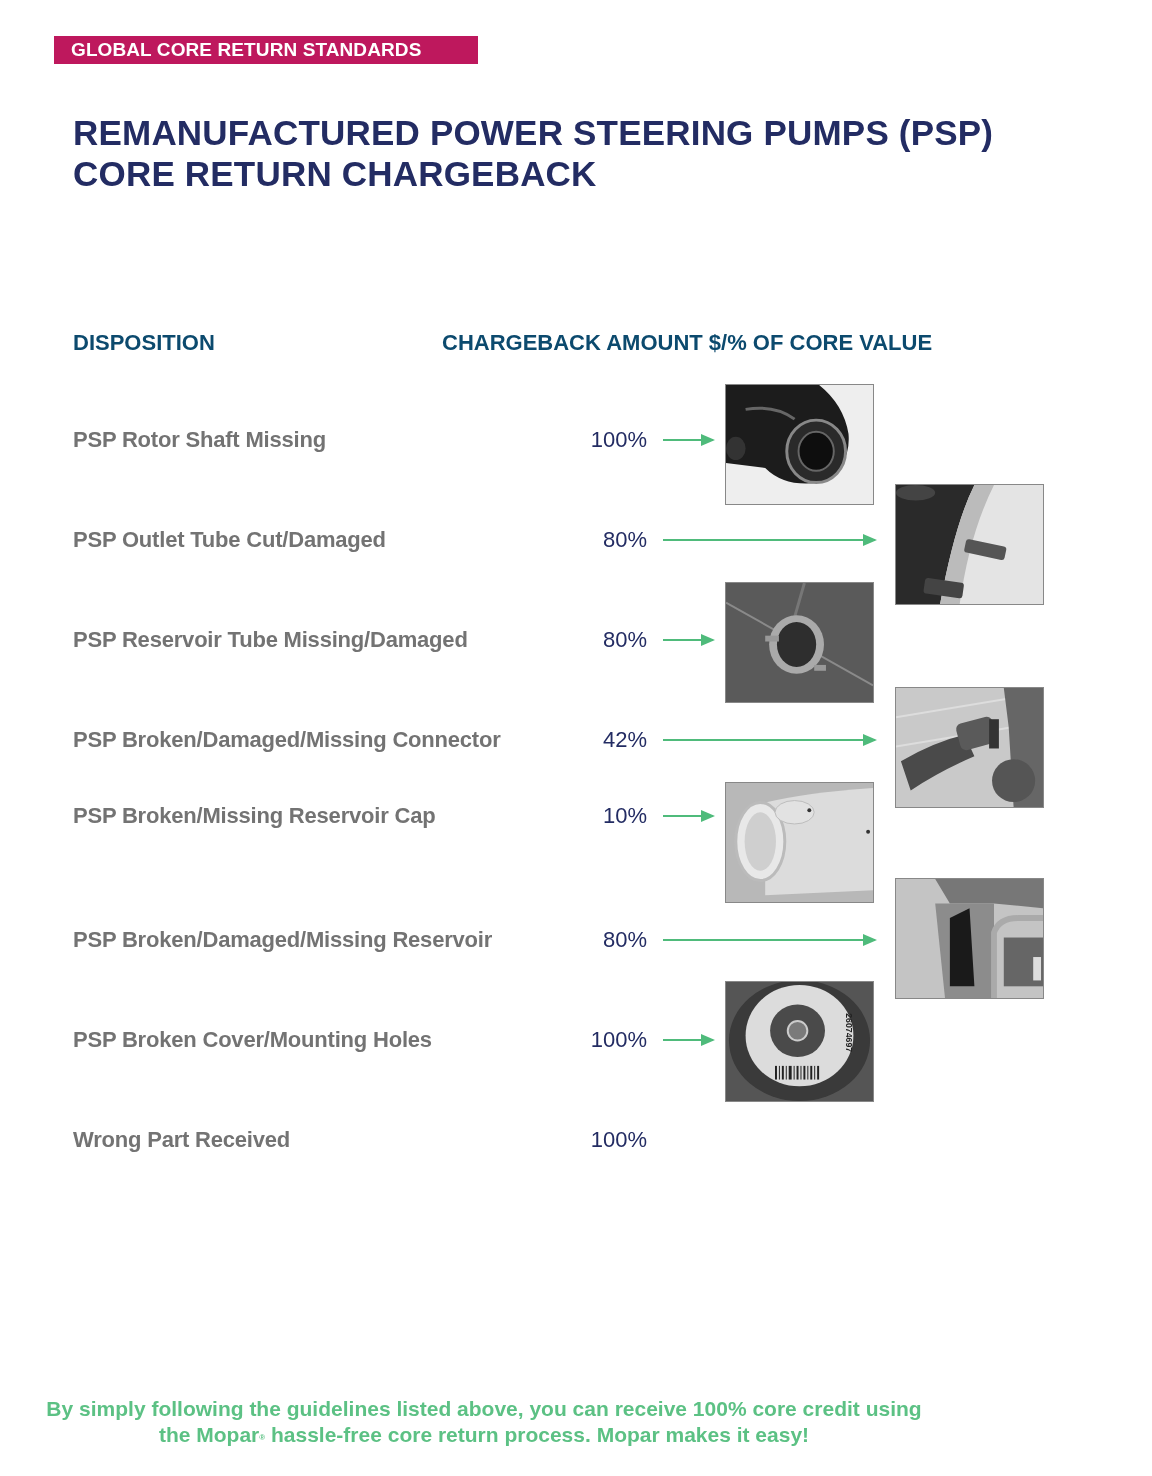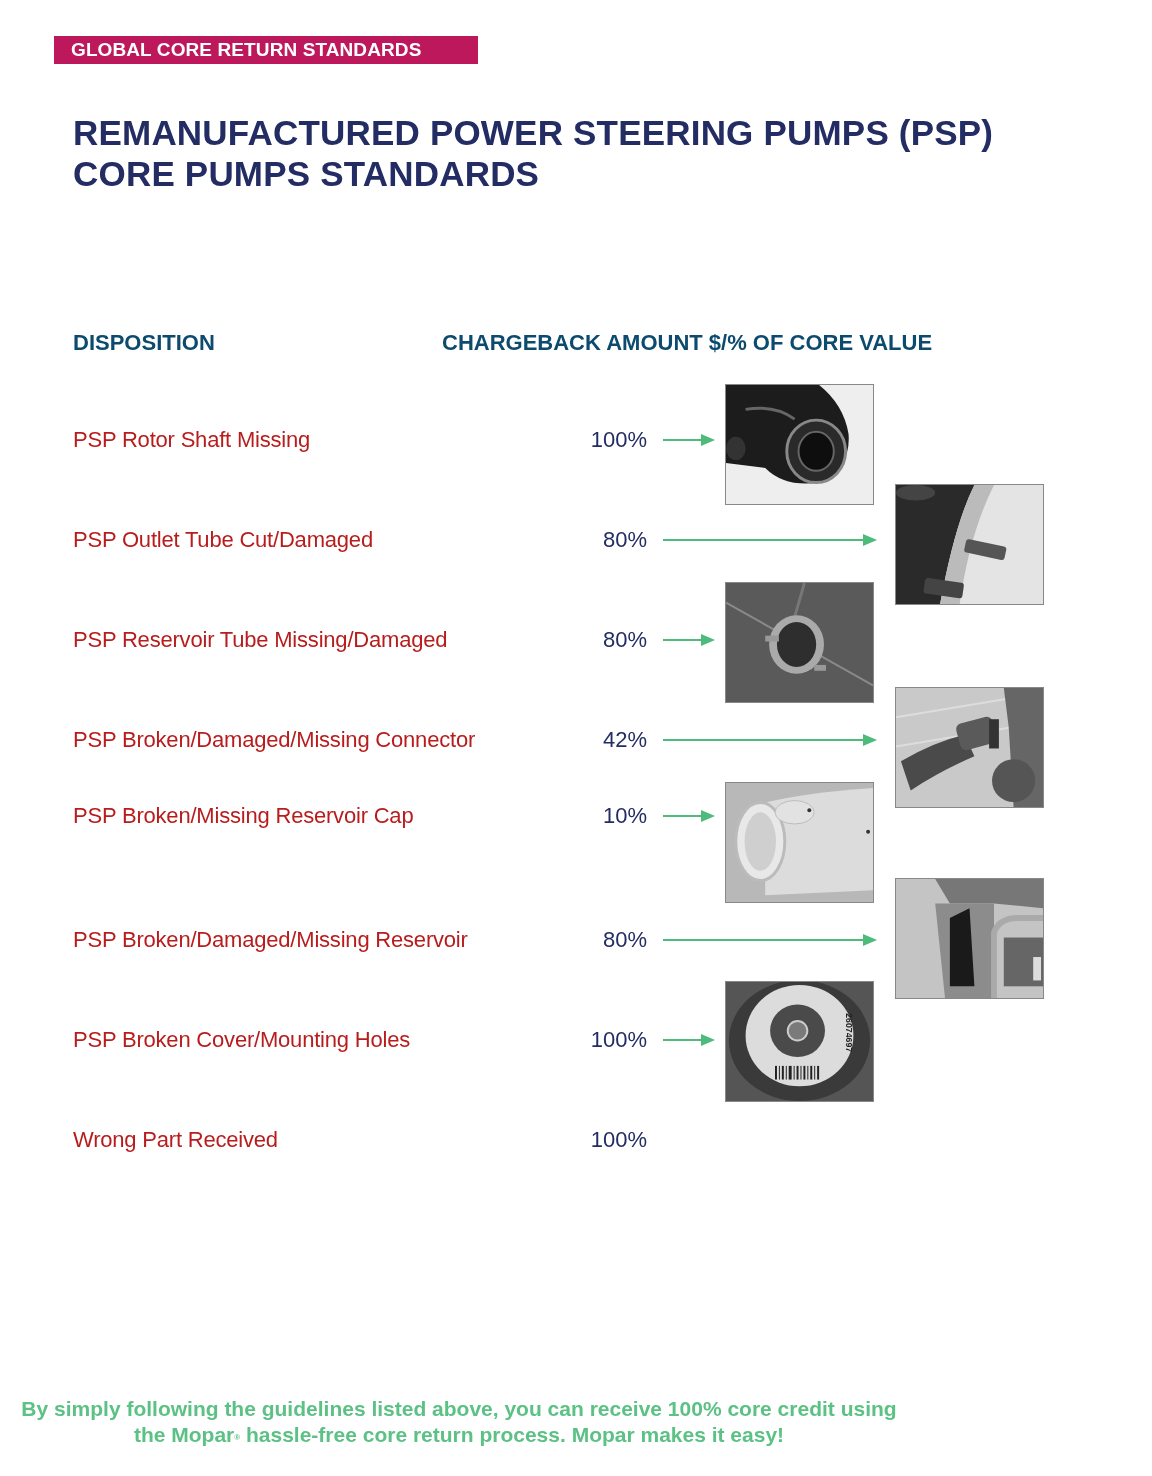--- a/index.html
+++ b/index.html
@@ -8,47 +8,47 @@
   .tag { position: absolute; left: 54px; top: 36px; width: 424px; height: 28px;
          background: #be185d; color: #fff; font-weight: bold; font-size: 19px;
          line-height: 28px; padding-left: 17px; box-sizing: border-box; letter-spacing: 0.1px; }
   .title { position: absolute; left: 73px; top: 112px; color: #232c63; font-weight: bold;
            font-size: 35px; line-height: 41px; margin: 0; letter-spacing: 0.2px; }
   .col-head { position: absolute; top: 326px; color: #0c4a6e; font-weight: bold; font-size: 22px;
               line-height: 34px; }
   .col-disp { left: 73px; }
   .col-charge { left: 415px; margin-left: 27px; }
   .row { position: absolute; left: 0; width: 1152px; height: 40px; }
-  .row .label { position: absolute; left: 73px; top: 0; color: #b91c1c; font-weight: normal;
+  .row .label { position: absolute; left: 73px; top: 0; color: #737373; font-weight: bold;
                 font-size: 22px; line-height: 40px; white-space: nowrap; letter-spacing: -0.2px; }
   .row .pct { position: absolute; right: 505px; top: 0; color: #232c63; font-size: 22px;
               line-height: 40px; text-align: left; }
   .arrow { position: absolute; top: 19px; height: 2px; background: #4fbb7b; }
   .arrow::after { content: ""; position: absolute; right: -2px; top: -5px; width: 0; height: 0;
                   border-left: 14px solid #4fbb7b; border-top: 6px solid transparent;
                   border-bottom: 6px solid transparent; }
   .arrow.short { left: 663px; width: 50px; }
   .arrow.long { left: 663px; width: 212px; }
   .photo { position: absolute; width: 149px; height: 121px; border: 1px solid #888;
            box-sizing: border-box; overflow: hidden; }
   .photo svg { display: block; width: 100%; height: 100%; }
   .photo.left { left: 725px; }
   .photo.right { left: 895px; }
   .footer { position: absolute; left: 0; width: 918px; top: 1396px; text-align: center;
-            color: #5cc184; font-weight: bold; font-size: 21px; line-height: 26px; }
+            color: #5cc184; font-weight: bold; font-size: 21px; line-height: 26px; padding-left: 25px; }
   .footer sup { font-size: 8px; vertical-align: 2px; }
 </style>
 </head>
 <body>
 
 <div class="tag">GLOBAL CORE RETURN STANDARDS</div>
 
 <h1 class="title">
   <span>REMANUFACTURED POWER STEERING PUMPS (PSP)</span><br>
-  <span>CORE PUMPS STANDARDS</span>
+  <span>CORE RETURN CHARGEBACK</span>
 </h1>
 
 <div class="col-head col-disp">DISPOSITION</div>
 <div class="col-head col-charge">CHARGEBACK AMOUNT $/% OF CORE VALUE</div>
 
 <div class="row" style="top:420px;">
   <span class="label">PSP Rotor Shaft Missing</span>
   <span class="pct">100%</span>
   <div class="arrow short"></div>
 </div>

